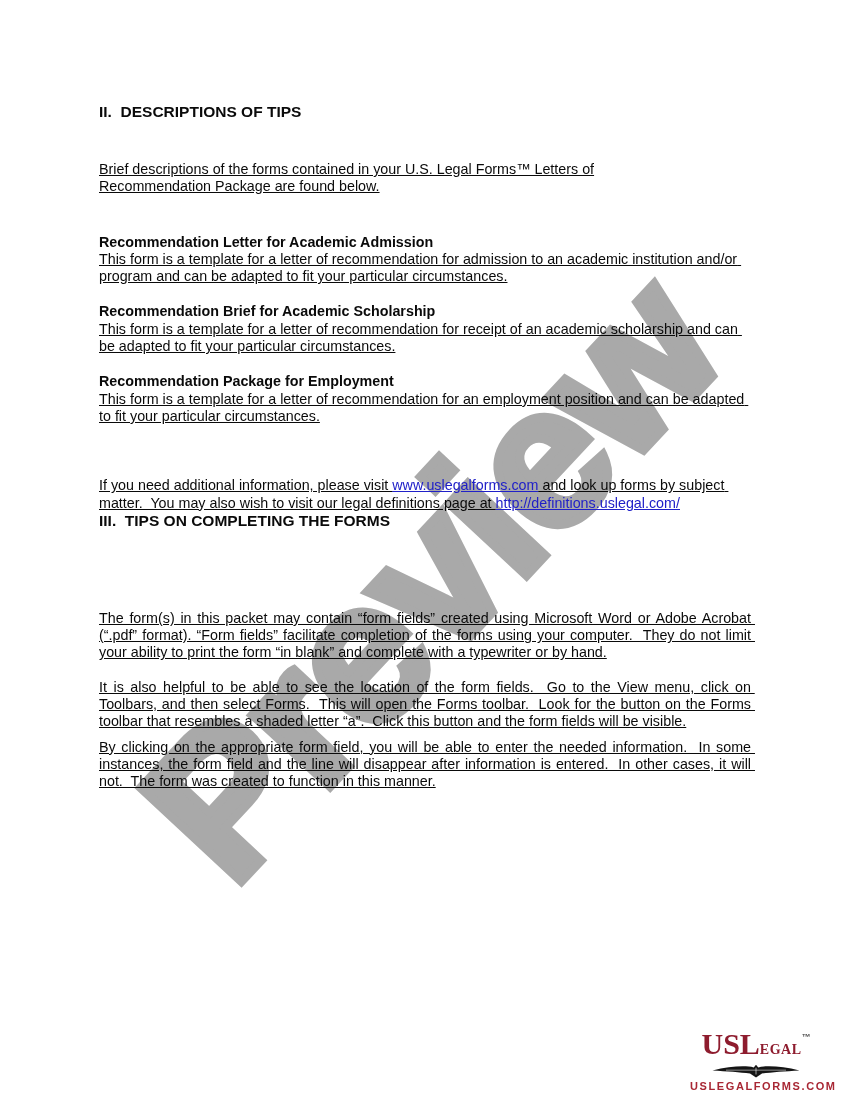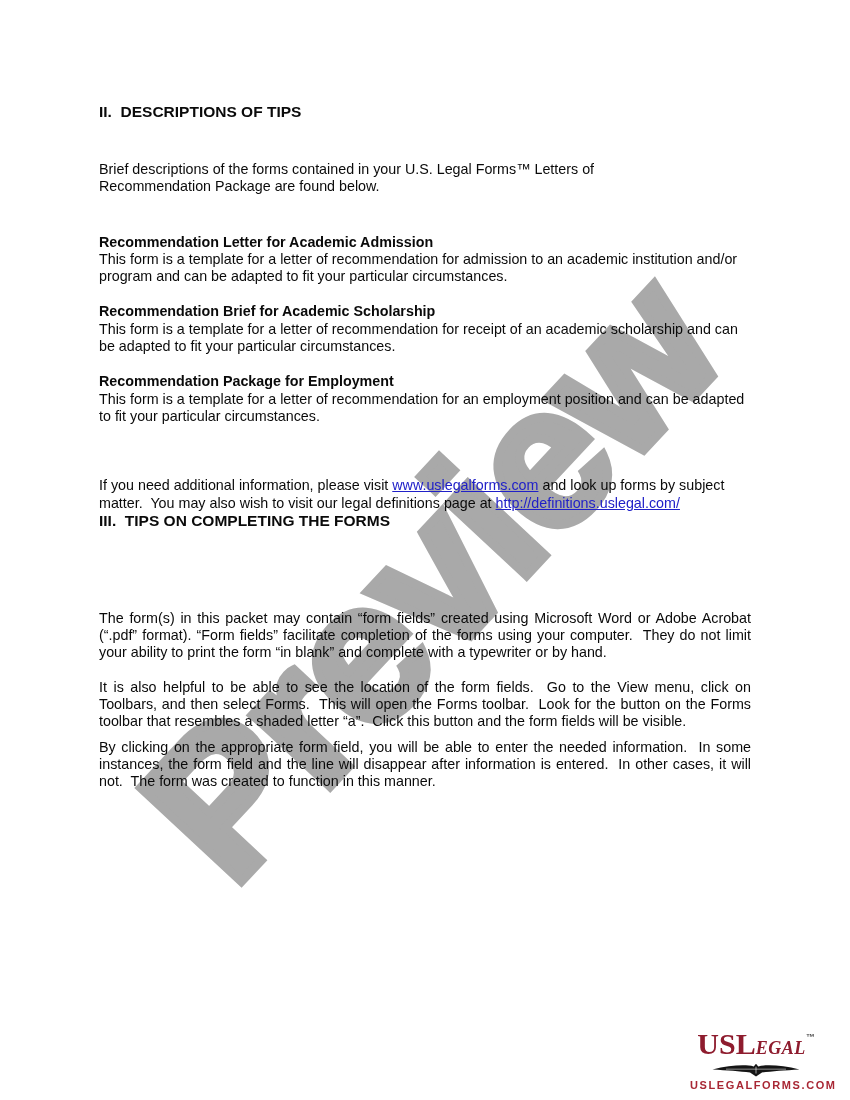--- a/index.html
+++ b/index.html
@@ -42,20 +42,21 @@
     font-weight: bold;
     line-height: 18px;
     margin: 0;
     white-space: pre-wrap;
   }
   .body {
     font-size: 14.3px;
     line-height: 17.3px;
     margin: 0;
     white-space: pre-wrap;
+    text-decoration: underline;
   }
   .just { text-align: justify; }
   .intro { margin: 40px 0 38px 0; }
   .form-block { margin: 0 0 18px 0; }
   .form-title {
     font-size: 14.3px;
     line-height: 17.3px;
     font-weight: bold;
     margin: 0;
   }
@@ -77,21 +78,21 @@
     z-index: 2;
   }
   .wordmark {
     font-family: "Liberation Serif", serif;
     font-weight: bold;
     color: var(--brand-maroon, #8e1c2e);
     line-height: 30px;
     white-space: nowrap;
   }
   .wm-big { font-size: 30px; text-align: center; }
-  .wm-small { font-size: 18px; letter-spacing: 0.5px; font-style: italic; }
+  .wm-small { font-size: 14px; letter-spacing: 0.5px; }
   .wm-tm {
     font-size: 9px;
     color: #4a4a4a;
     vertical-align: 14px;
     font-family: "Liberation Sans", sans-serif;
   }
   .eagle {
     display: block;
     width: 104px;
     height: 15px;

